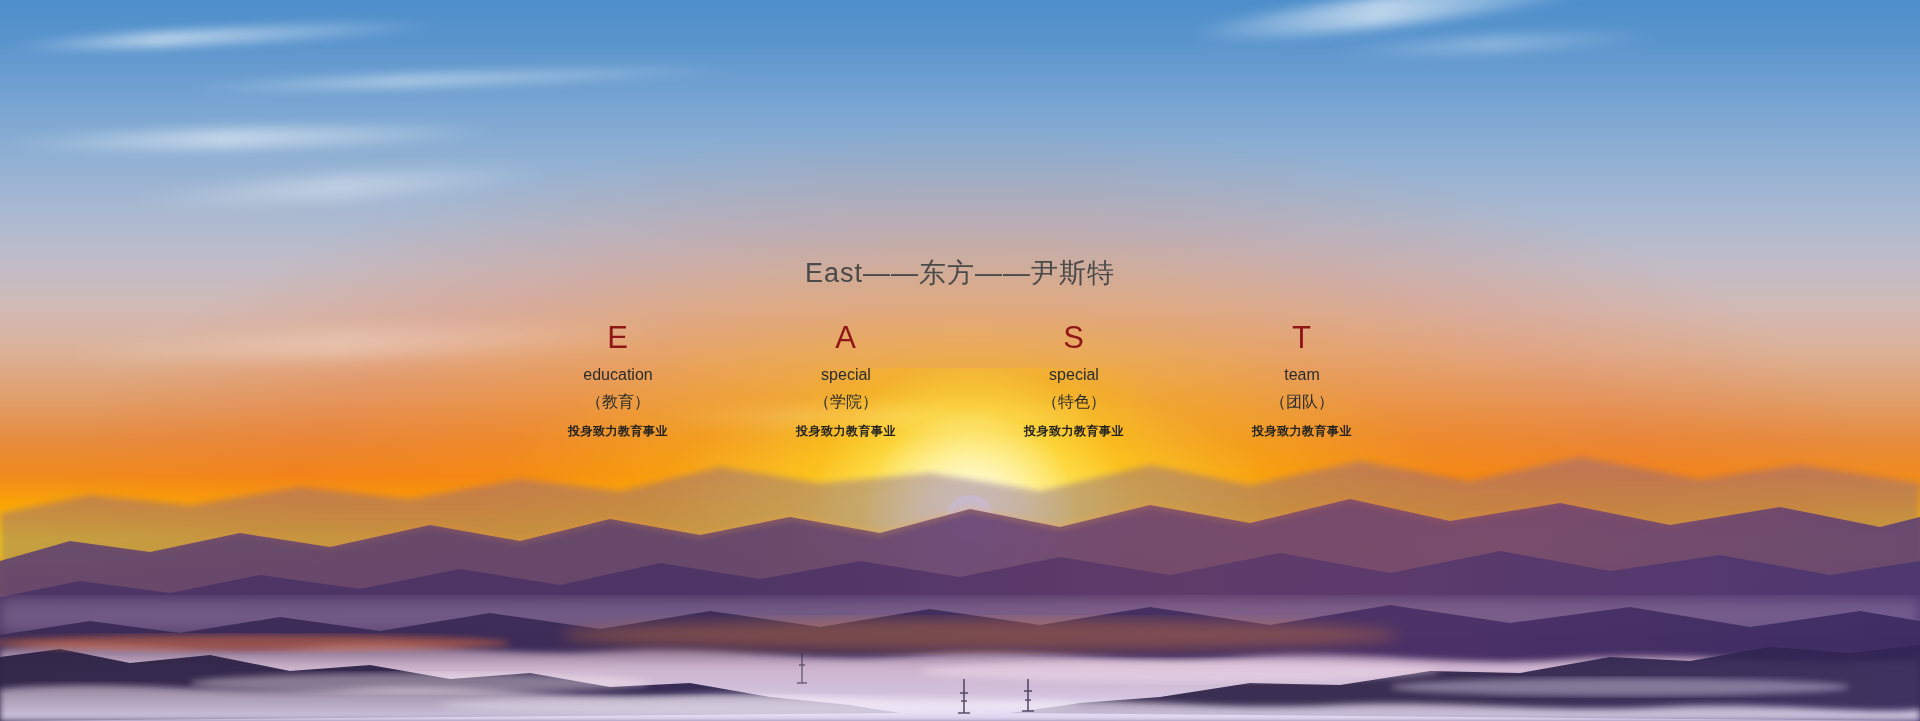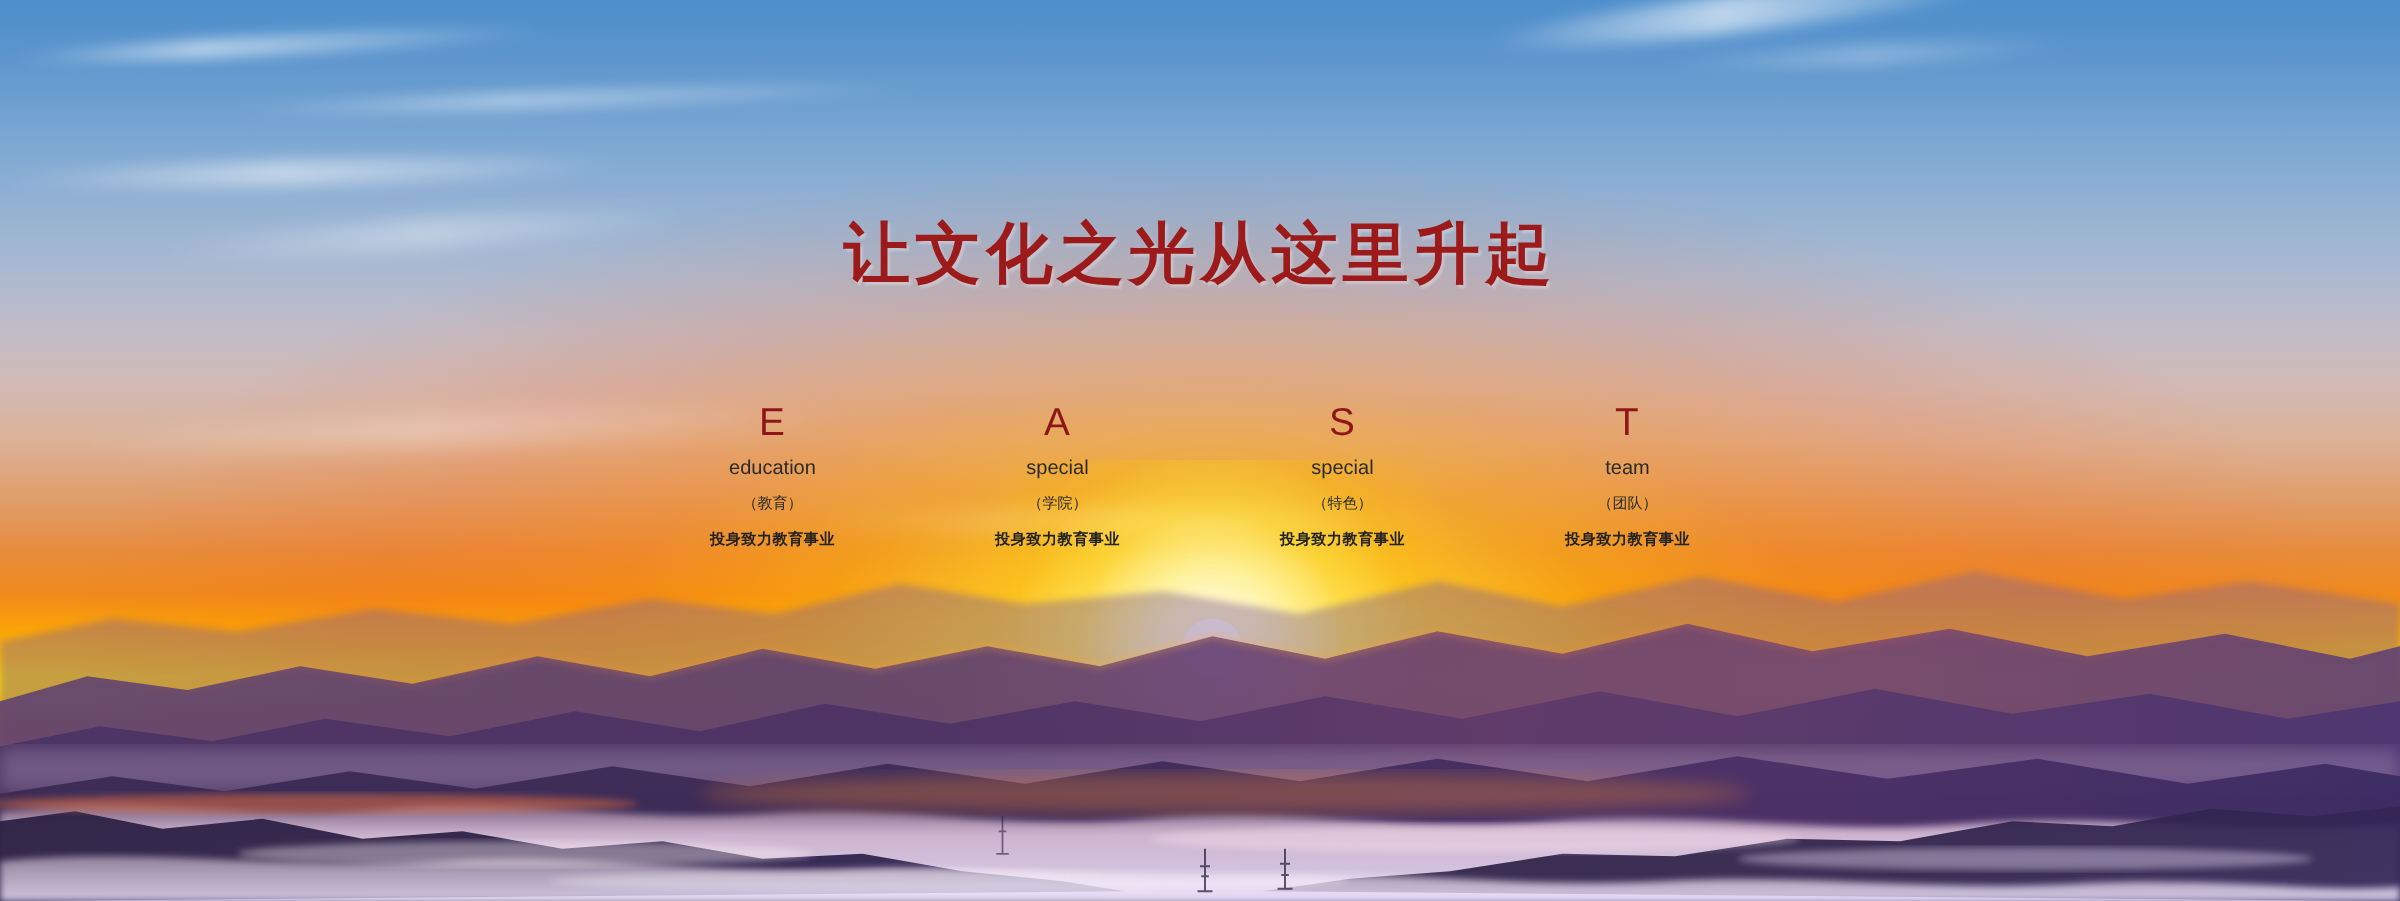--- a/index.html
+++ b/index.html
@@ -154,21 +154,21 @@
   .col .en{
     margin-top:9px;
     font-size:16px;
     font-weight:400;
     color:#2b2b2b;
     line-height:20px;
     text-align:center;
   }
   .col .cn-paren{
     margin-top:7px;
-    font-size:12px;
+    font-size:16px;
     color:#2b2b2b;
     line-height:20px;
   }
   .col .cn-desc{
     margin-top:8px;
     font-size:12px;
     font-weight:bold;
     color:#222;
     line-height:22px;
     letter-spacing:.5px;
@@ -302,22 +302,22 @@
         <path d="M1028,290 L1028,258 M1022,290 L1034,290 M1024,270 L1032,270 M1025,279 L1031,279"></path>
       </g>
       <g opacity=".6" stroke="#2b2340" stroke-width="1.4" fill="none">
         <path d="M802,262 L802,232 M797,262 L807,262 M799,244 L805,244"></path>
       </g>
     </svg>
   </div>
 
   <div class="overlay">
 
-    <div class="headline">让文化之光从这里升起</div>
-
+
+    <div class="subtitle">East——东方——尹斯特</div>
 
     <div class="cols">
 
       <div class="col">
         <div class="letter">E</div>
         <div class="en">education</div>
         <div class="cn-paren">（教育）</div>
         <div class="cn-desc">投身致力教育事业</div>
       </div>
 

